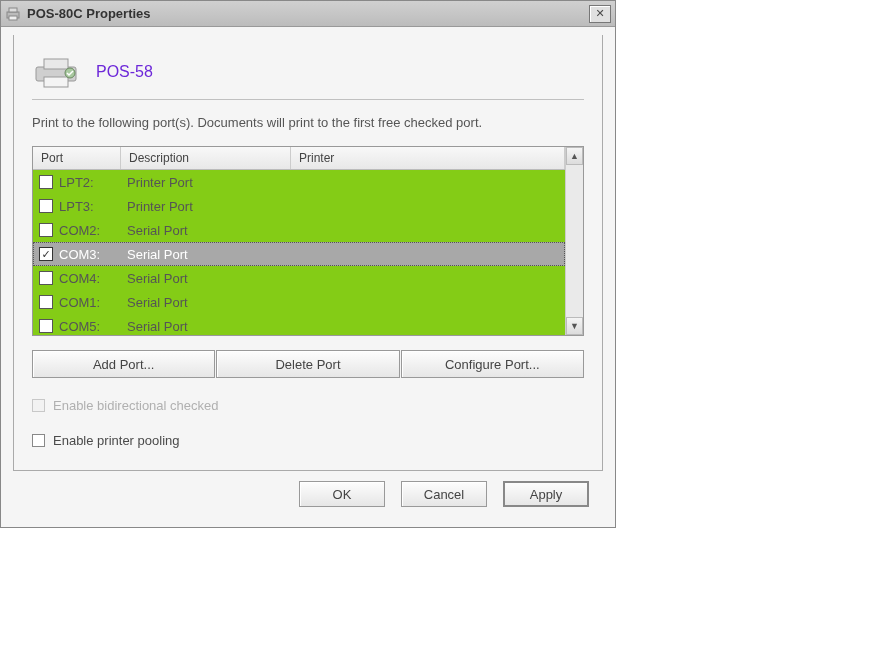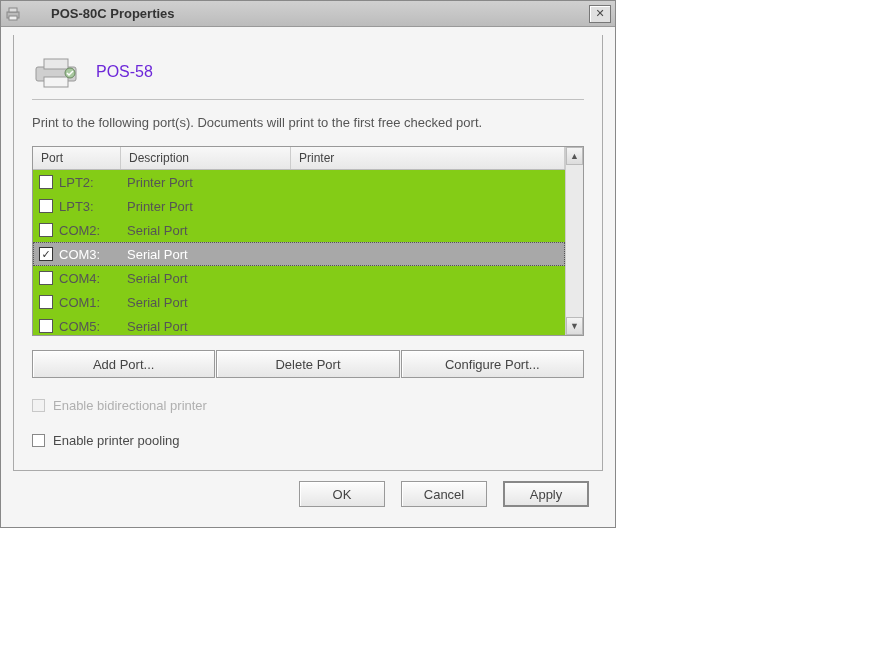--- a/index.html
+++ b/index.html
@@ -4,21 +4,21 @@
   <style>
     * { box-sizing: border-box; margin: 0; padding: 0; }
     body { font-family: "Segoe UI", Tahoma, sans-serif; font-size: 12px; background: #fff; color: #4a4a4a; }
     .window { width: 616px; border: 1px solid #888; background: #f5f5f5; }
     .titlebar {
       background: linear-gradient(#d0d0d0, #bcbcbc);
       height: 26px; display: flex; align-items: center; padding: 0 4px;
       border-bottom: 1px solid #999;
     }
     .title-icon { width: 16px; height: 16px; margin-right: 6px; }
-    .title-text { font-weight: bold; color: #333; flex: 1; font-size: 13px; margin-left: 24px; }
+    .title-text { font-weight: bold; color: #333; flex: 1; font-size: 13px; }
     .close-btn {
       width: 22px; height: 18px; border: 1px solid #777; background: #e0e0e0;
       display: flex; align-items: center; justify-content: center; font-size: 11px; font-family: Arial;
       box-shadow: inset 1px 1px 0 #fff;
     }
     .content { padding: 8px 12px 10px 12px; }
     .tabs { display: flex; border-bottom: 1px solid #aaa; position: relative; top:1px; }
     .tab {
       padding: 4px 10px; border: 1px solid #aaa; border-bottom: none;
       margin-right: 2px; background: #ececec; position: relative; top: 1px;
@@ -154,21 +154,21 @@
       </div>
 
       <div class="btn-row">
         <button class="btn">Add Port...</button>
         <button class="btn">Delete Port</button>
         <button class="btn">Configure Port...</button>
       </div>
 
       <div class="chk-row disabled">
         <div class="chk-box"></div>
-        <span>Enable bidirectional printer</span>
+        <span>Enable bidirectional checked</span>
       </div>
       <div class="chk-row">
         <div class="chk-box"></div>
         <span>Enable printer pooling</span>
       </div>
     </div>
 
     <div class="footer">
       <button class="fbtn">OK</button>
       <button class="fbtn">Cancel</button>

